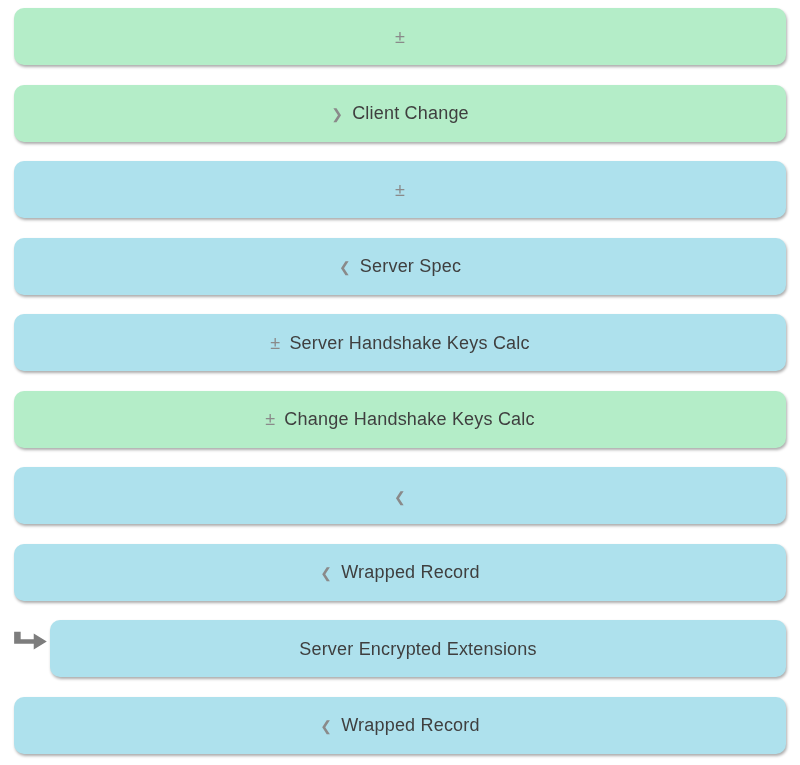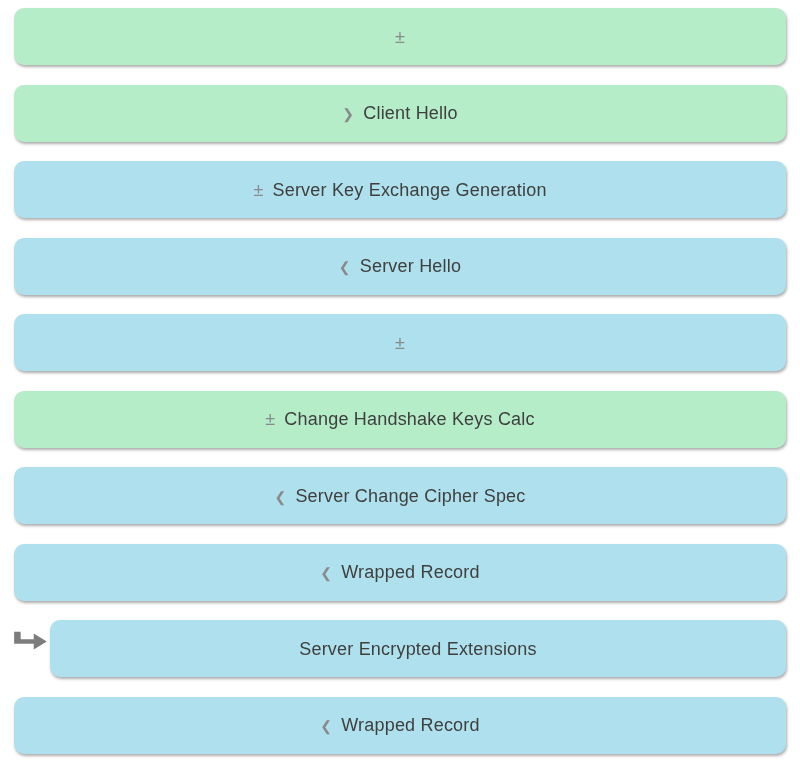--- a/index.html
+++ b/index.html
@@ -58,55 +58,54 @@
 
   <div class="row client">
     <div class="bar">
       <span class="prefix pm">±</span>
     </div>
   </div>
 
   <div class="row client">
     <div class="bar">
       <span class="prefix chev">❯</span>
-      <span class="label">Client Hello</span>
+      <span class="label">Client Change</span>
     </div>
   </div>
 
   <div class="row server">
     <div class="bar">
       <span class="prefix pm">±</span>
-      <span class="label">Server Key Exchange Generation</span>
     </div>
   </div>
 
   <div class="row server">
     <div class="bar">
       <span class="prefix chev">❮</span>
-      <span class="label">Server Hello</span>
+      <span class="label">Server Spec</span>
     </div>
   </div>
 
   <div class="row server">
     <div class="bar">
       <span class="prefix pm">±</span>
+      <span class="label">Server Handshake Keys Calc</span>
     </div>
   </div>
 
   <div class="row client">
     <div class="bar">
       <span class="prefix pm">±</span>
       <span class="label">Change Handshake Keys Calc</span>
     </div>
   </div>
 
   <div class="row server">
     <div class="bar">
       <span class="prefix chev">❮</span>
-      <span class="label">Server Change Cipher Spec</span>
     </div>
   </div>
 
   <div class="row server">
     <div class="bar">
       <span class="prefix chev">❮</span>
       <span class="label">Wrapped Record</span>
     </div>
   </div>
 

